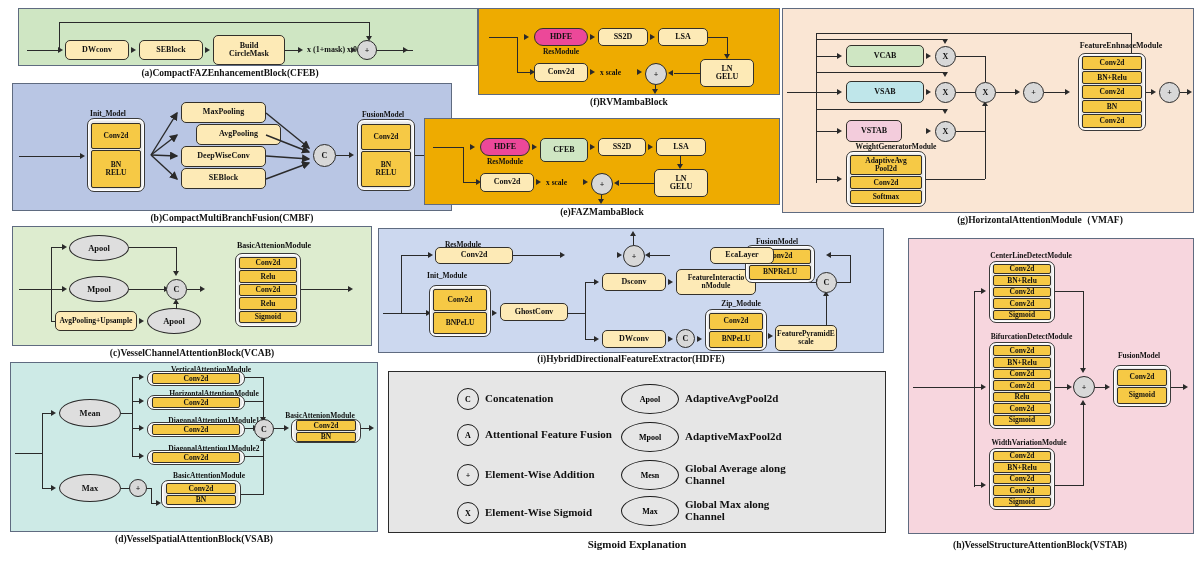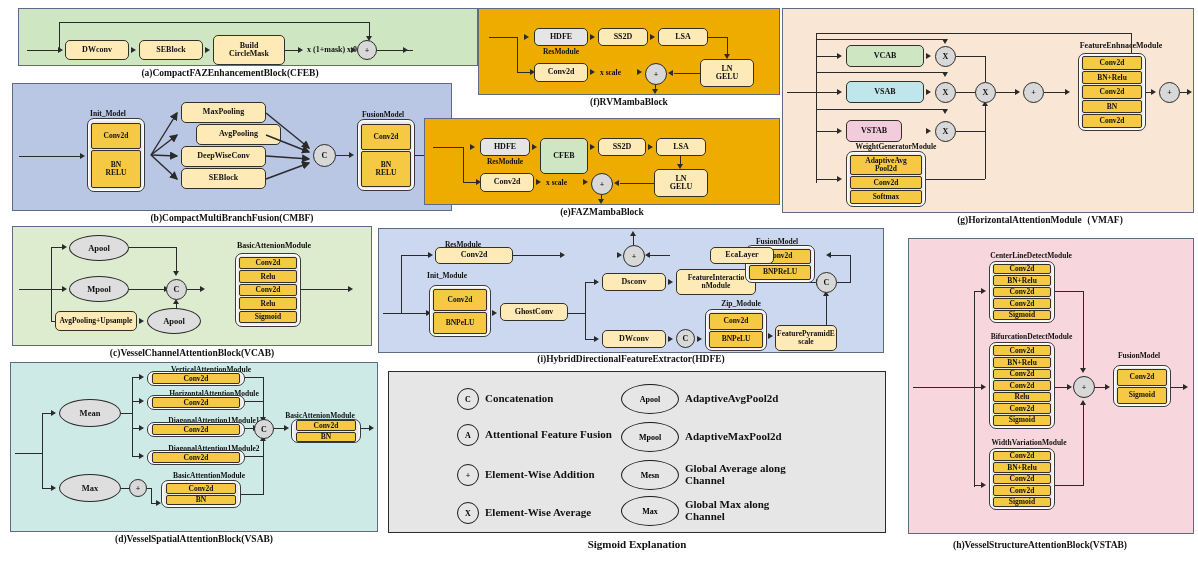--- a/index.html
+++ b/index.html
@@ -28,21 +28,21 @@
     background:#fdeab6;
     border:1px solid #33302a;
     border-radius:5px;
     display:flex; align-items:center; justify-content:center;
     text-align:center;
     font-weight:bold; font-size:8px; color:#111;
     line-height:1.02;
     font-family:"Liberation Serif", serif;
     padding:0 1px;
   }
-  .node.blue { background:#e5e5e5; }
+  .node.blue { background:#ec4899;border-radius:9px; }
   .node.green { background:#cfe6c3; }
   .node.cyan { background:#bfe6ea; }
   .node.pink { background:#f3ccdc; }
 
   
   .group {
     position:absolute;
     background:#e9e9e9;
     border:1px solid #3a3a3a;
     border-radius:7px;
@@ -252,21 +252,21 @@
   <div class="v" style="left:38px; top:28px; height:36px;"></div>
   <div class="h" style="left:38px; top:63px; width:14px;"></div>
   <div class="arw r" style="left:45px; top:24.5px;"></div>
   <div class="arw r" style="left:51px; top:59.5px;"></div>
 
   <div class="node blue" style="left:55px; top:19px; width:50px; height:18px;">
     <span>HDFE</span>
   </div>
   <div class="lbl" style="left:52px; top:38px; width:56px;">ResModule</div>
   <div class="arw r" style="left:107px; top:24.5px;"></div>
-  <div class="node green" style="left:115px; top:19px; width:48px; height:36px;">
+  <div class="node green" style="left:115px; top:19px; width:48px; height:24px;">
     <span>CFEB</span>
   </div>
   <div class="arw r" style="left:165px; top:24.5px;"></div>
   <div class="node" style="left:173px; top:19px; width:48px; height:18px;">
     <span>SS2D</span>
   </div>
   <div class="arw r" style="left:223px; top:24.5px;"></div>
   <div class="node" style="left:231px; top:19px; width:50px; height:18px;">
     <span>LSA</span>
   </div>
@@ -699,21 +699,21 @@
   <div class="sym-row" style="left:68px; top:92px;">
     <div class="sym-circ">
       <span>+</span>
     </div>
     <div class="sym-text">Element-Wise Addition</div>
   </div>
   <div class="sym-row" style="left:68px; top:130px;">
     <div class="sym-circ">
       <span>X</span>
     </div>
-    <div class="sym-text">Element-Wise Average</div>
+    <div class="sym-text">Element-Wise Sigmoid</div>
   </div>
 
   <div class="sym-row" style="left:232px; top:12px;">
     <div class="sym-ell">
       <span>Apool</span>
     </div>
     <div class="sym-text">AdaptiveAvgPool2d</div>
   </div>
   <div class="sym-row" style="left:232px; top:50px;">
     <div class="sym-ell">

